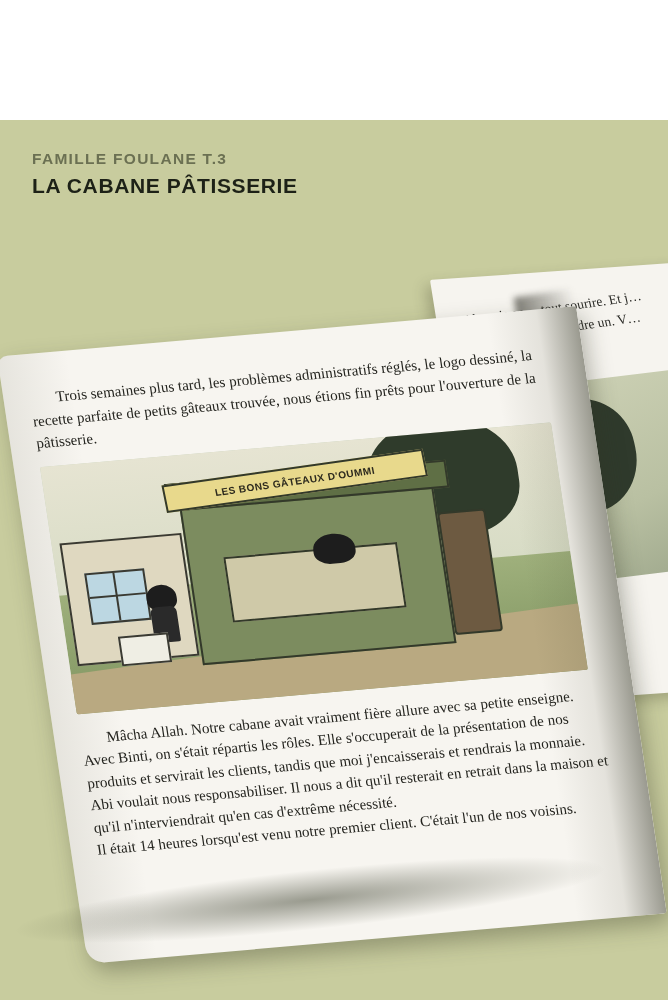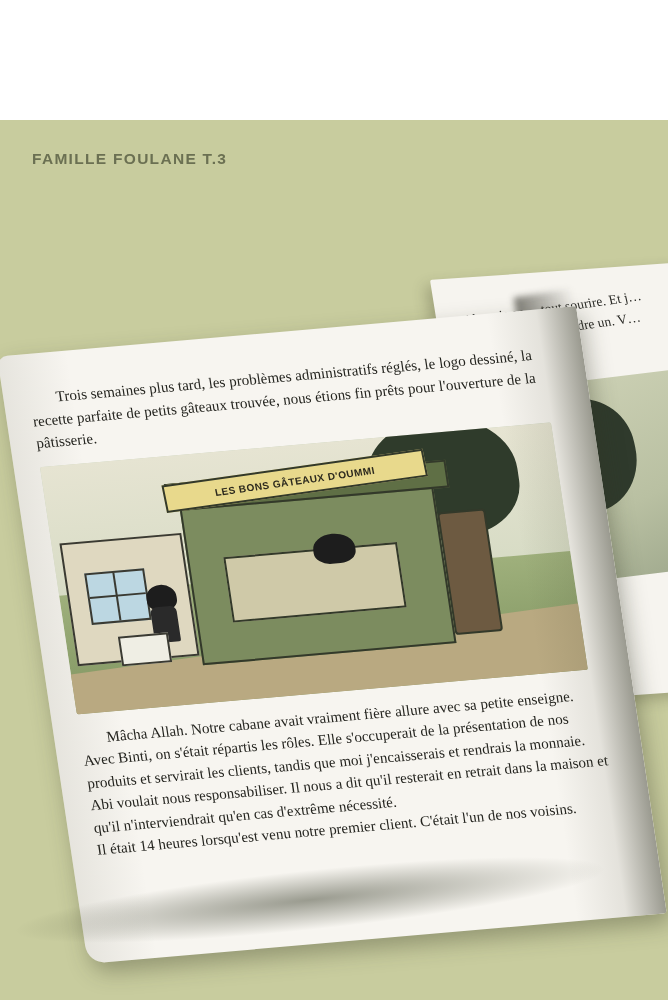--- a/index.html
+++ b/index.html
@@ -278,20 +278,21 @@
 </style>
 </head>
 <body>
 
 <div class="page">
 
   <div class="olive-band"></div>
 
   <div class="title-block">
     <p class="series-label">FAMILLE FOULANE T.3</p>
+    <p class="book-title">LA CABANE PÂTISSERIE</p>
   </div>
 
   <div class="book">
 
     <div class="page-right">
       <div class="rtext">– Ah mais en… tout sourire. Et j… gâteaux, dites-… prendre un. V…</div>
       <div class="rimage">
         <div class="tree-blob"></div>
         <div class="tree-trunk"></div>
       </div>

